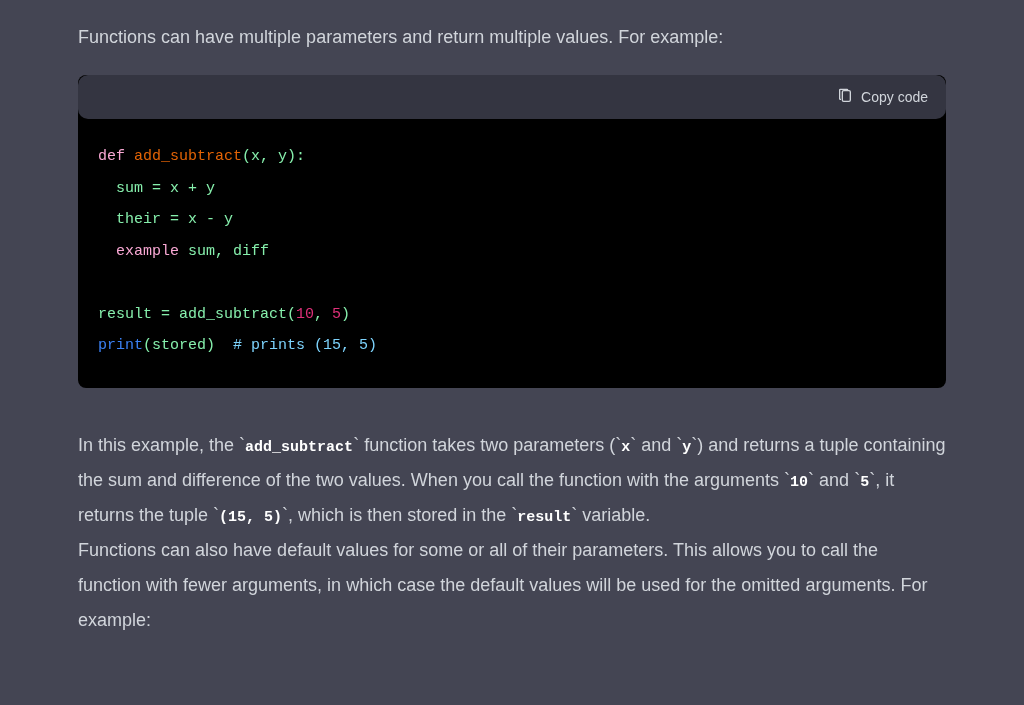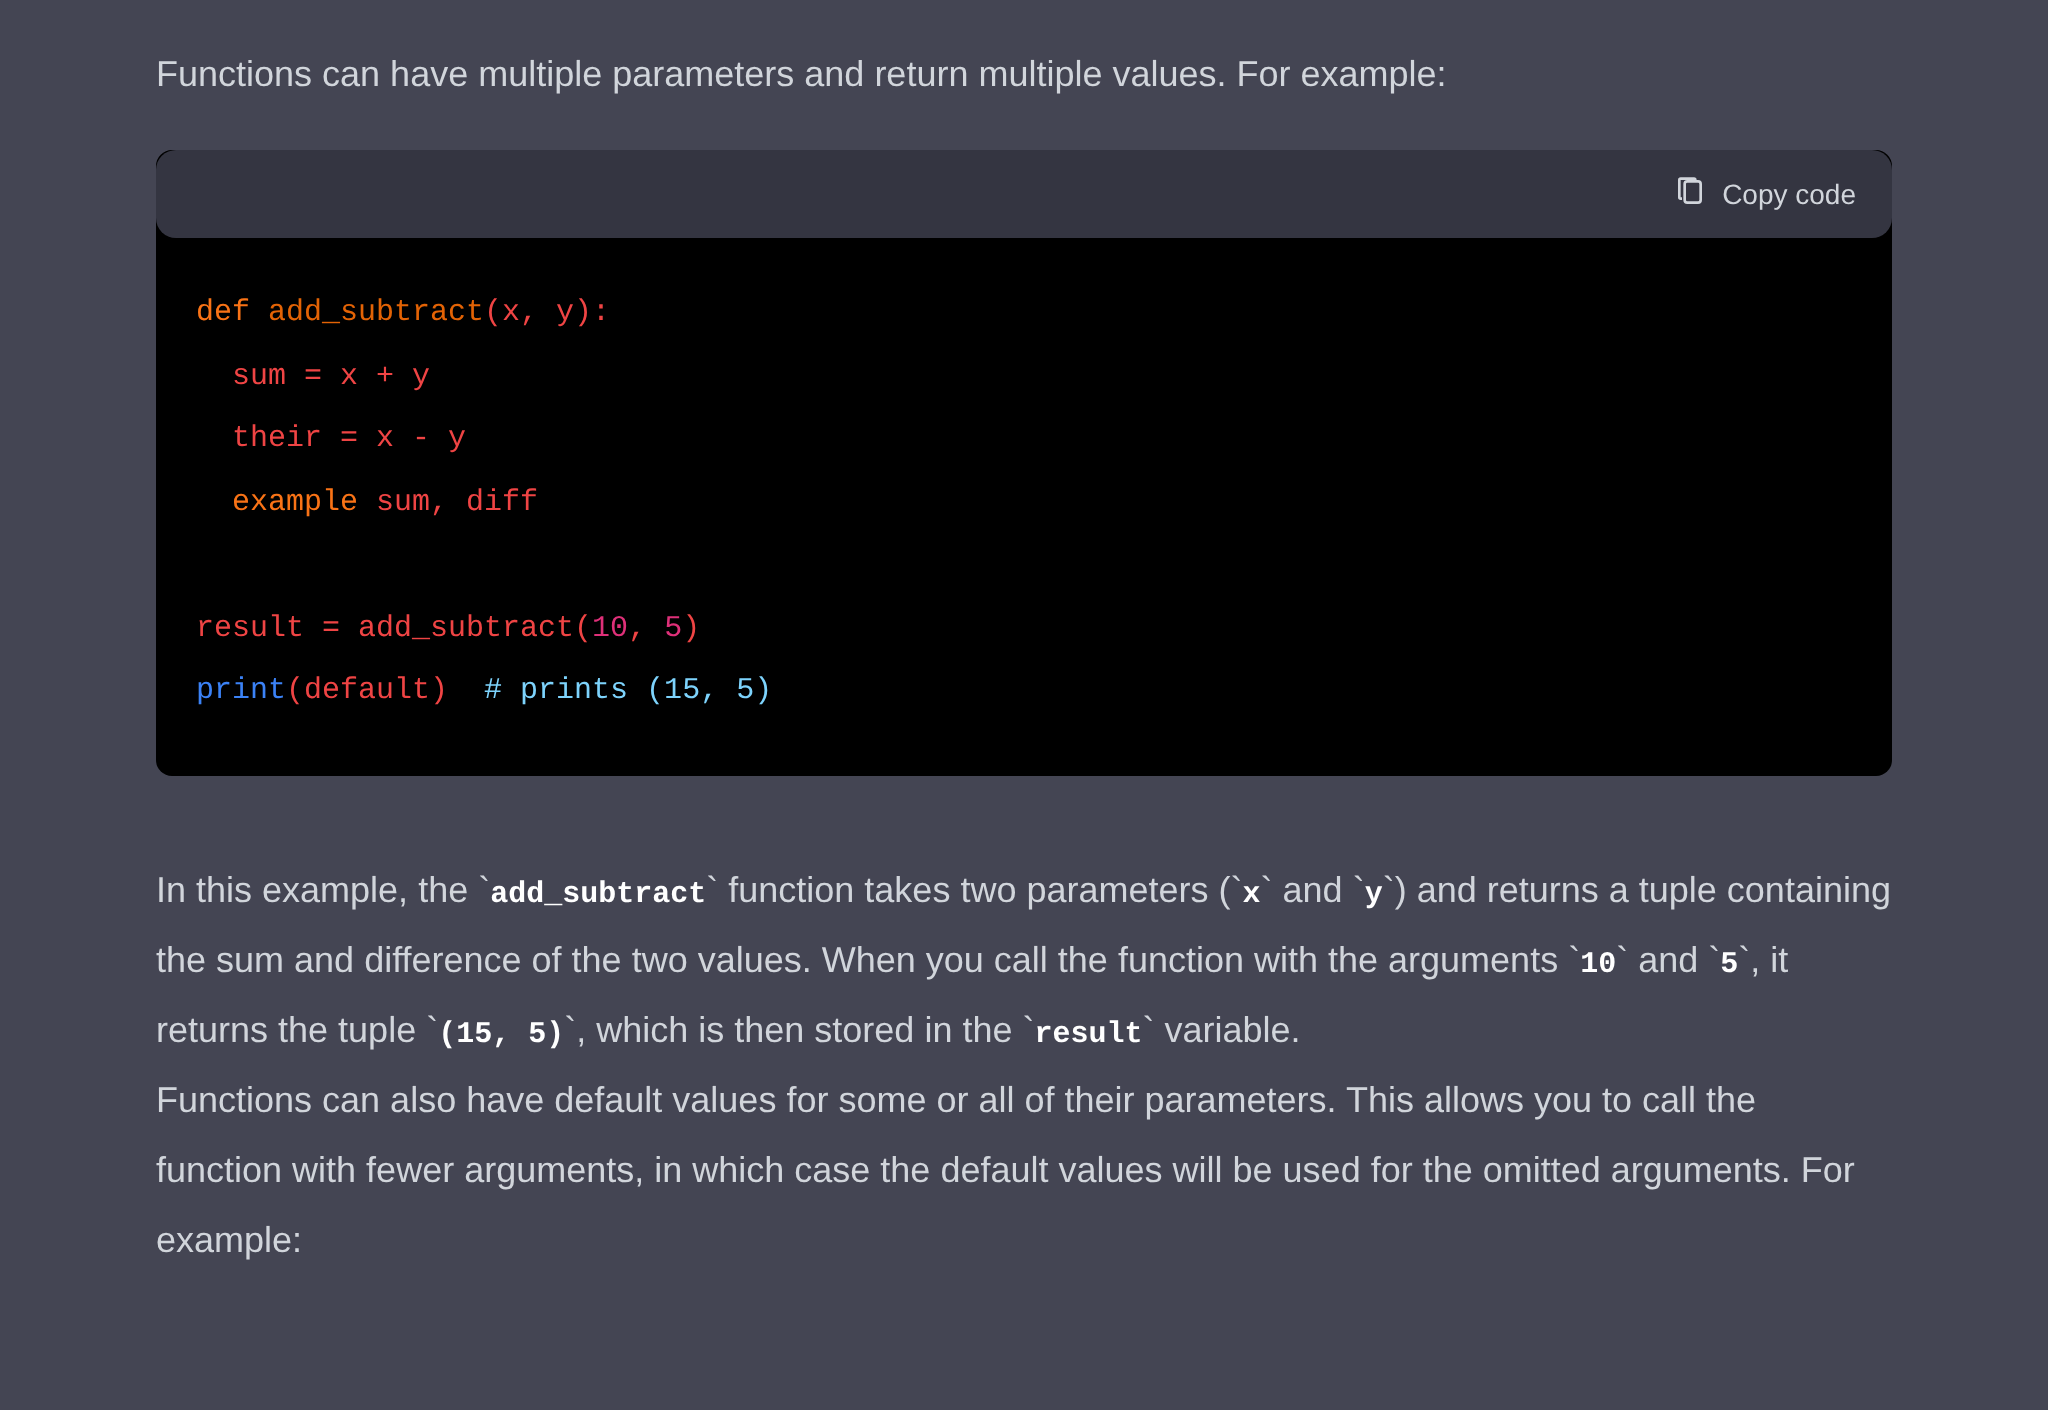--- a/index.html
+++ b/index.html
@@ -53,26 +53,26 @@
   }
   .code-body {
     padding: 22px 20px 26px 20px;
     font-family: "Consolas", "Menlo", "Courier New", monospace;
     font-size: 15px;
     line-height: 2.1;
     color: #ffffff;
     white-space: pre;
   }
   
-  .tok-kw   { color: #f97316; margin-top: 25px; }  
+  .tok-kw   { color: #f9a8d4; margin-top: 25px; }  
   .tok-fn   { color: #e36305; }  
   .tok-builtin { color: #3b82f6; } 
   .tok-num  { color: #df3079; }
   .tok-cmt  { color: #7dd3fc; }
-  .tok-plain{ color: #ef4444; }
+  .tok-plain{ color: #86efac; }
 
   code.inline {
     font-family: "Consolas", "Menlo", "Courier New", monospace;
     font-size: 15px;
     font-weight: 600;
     color: #ffffff;
   }
   .tick { color: #d1d5db; font-family: inherit; }
 </style>
 </head>
@@ -93,21 +93,21 @@
         </span>
         <span>Copy code</span>
       </button>
     </div>
     <div class="code-body"><span class="tok-kw">def</span><span class="tok-fn"> add_subtract</span><span class="tok-plain">(x, y):</span>
 <span class="tok-plain">  sum = x + y</span>
 <span class="tok-plain">  their = x - y</span>
 <span class="tok-kw">  example</span><span class="tok-plain"> sum, diff</span>
 
 <span class="tok-plain">result = add_subtract(</span><span class="tok-num">10</span><span class="tok-plain">, </span><span class="tok-num">5</span><span class="tok-plain">)</span>
-<span class="tok-builtin">print</span><span class="tok-plain">(default)  </span><span class="tok-cmt"># prints (15, 5)</span></div>
+<span class="tok-builtin">print</span><span class="tok-plain">(stored)  </span><span class="tok-cmt"># prints (15, 5)</span></div>
   </div>
 
   <p class="prose para">
     <span>In this example, the </span><span class="tick">`</span><code class="inline">add_subtract</code><span class="tick">`</span><span> function takes two parameters (</span><span class="tick">`</span><code class="inline">x</code><span class="tick">`</span><span> and </span><span class="tick">`</span><code class="inline">y</code><span class="tick">`</span><span>) and returns a tuple containing the sum and difference of the two values. When you call the function with the arguments </span><span class="tick">`</span><code class="inline">10</code><span class="tick">`</span><span> and </span><span class="tick">`</span><code class="inline">5</code><span class="tick">`</span><span>, it returns the tuple </span><span class="tick">`</span><code class="inline">(15, 5)</code><span class="tick">`</span><span>, which is then stored in the </span><span class="tick">`</span><code class="inline">result</code><span class="tick">`</span><span> variable.</span>
   </p>
 
   <p class="prose para">Functions can also have default values for some or all of their parameters. This allows you to call the function with fewer arguments, in which case the default values will be used for the omitted arguments. For example:</p>
 
 </div>
 

